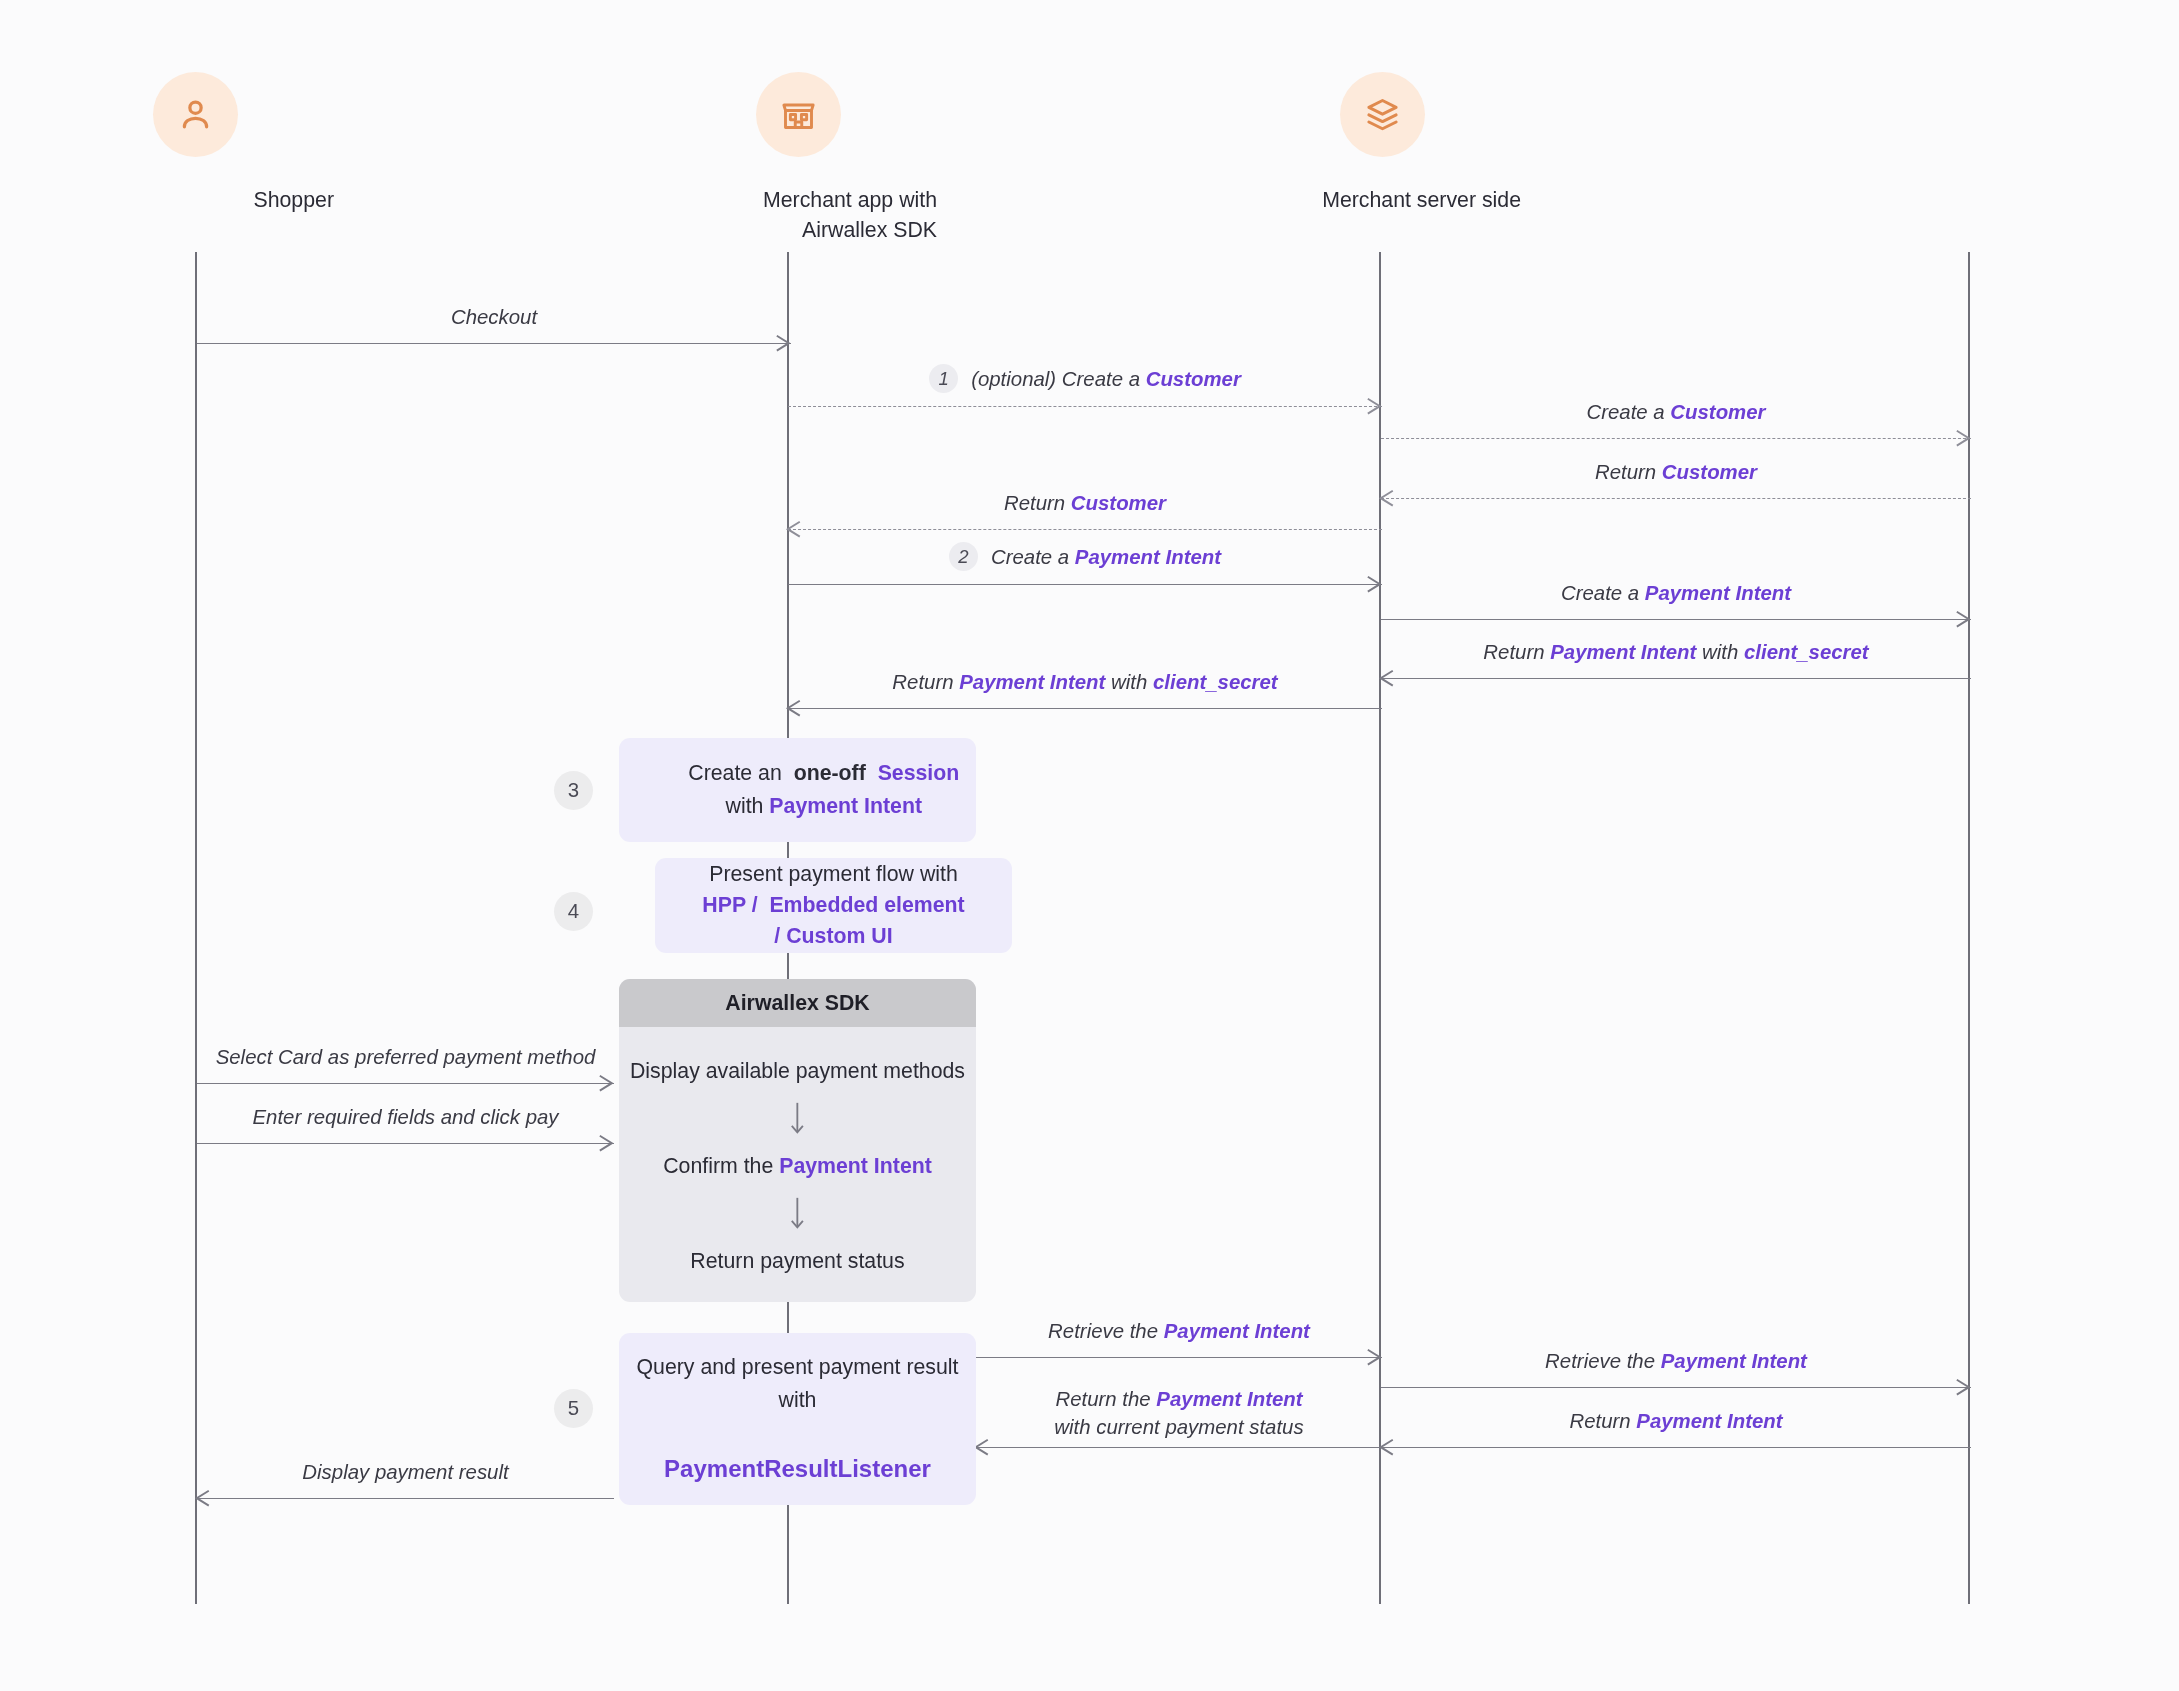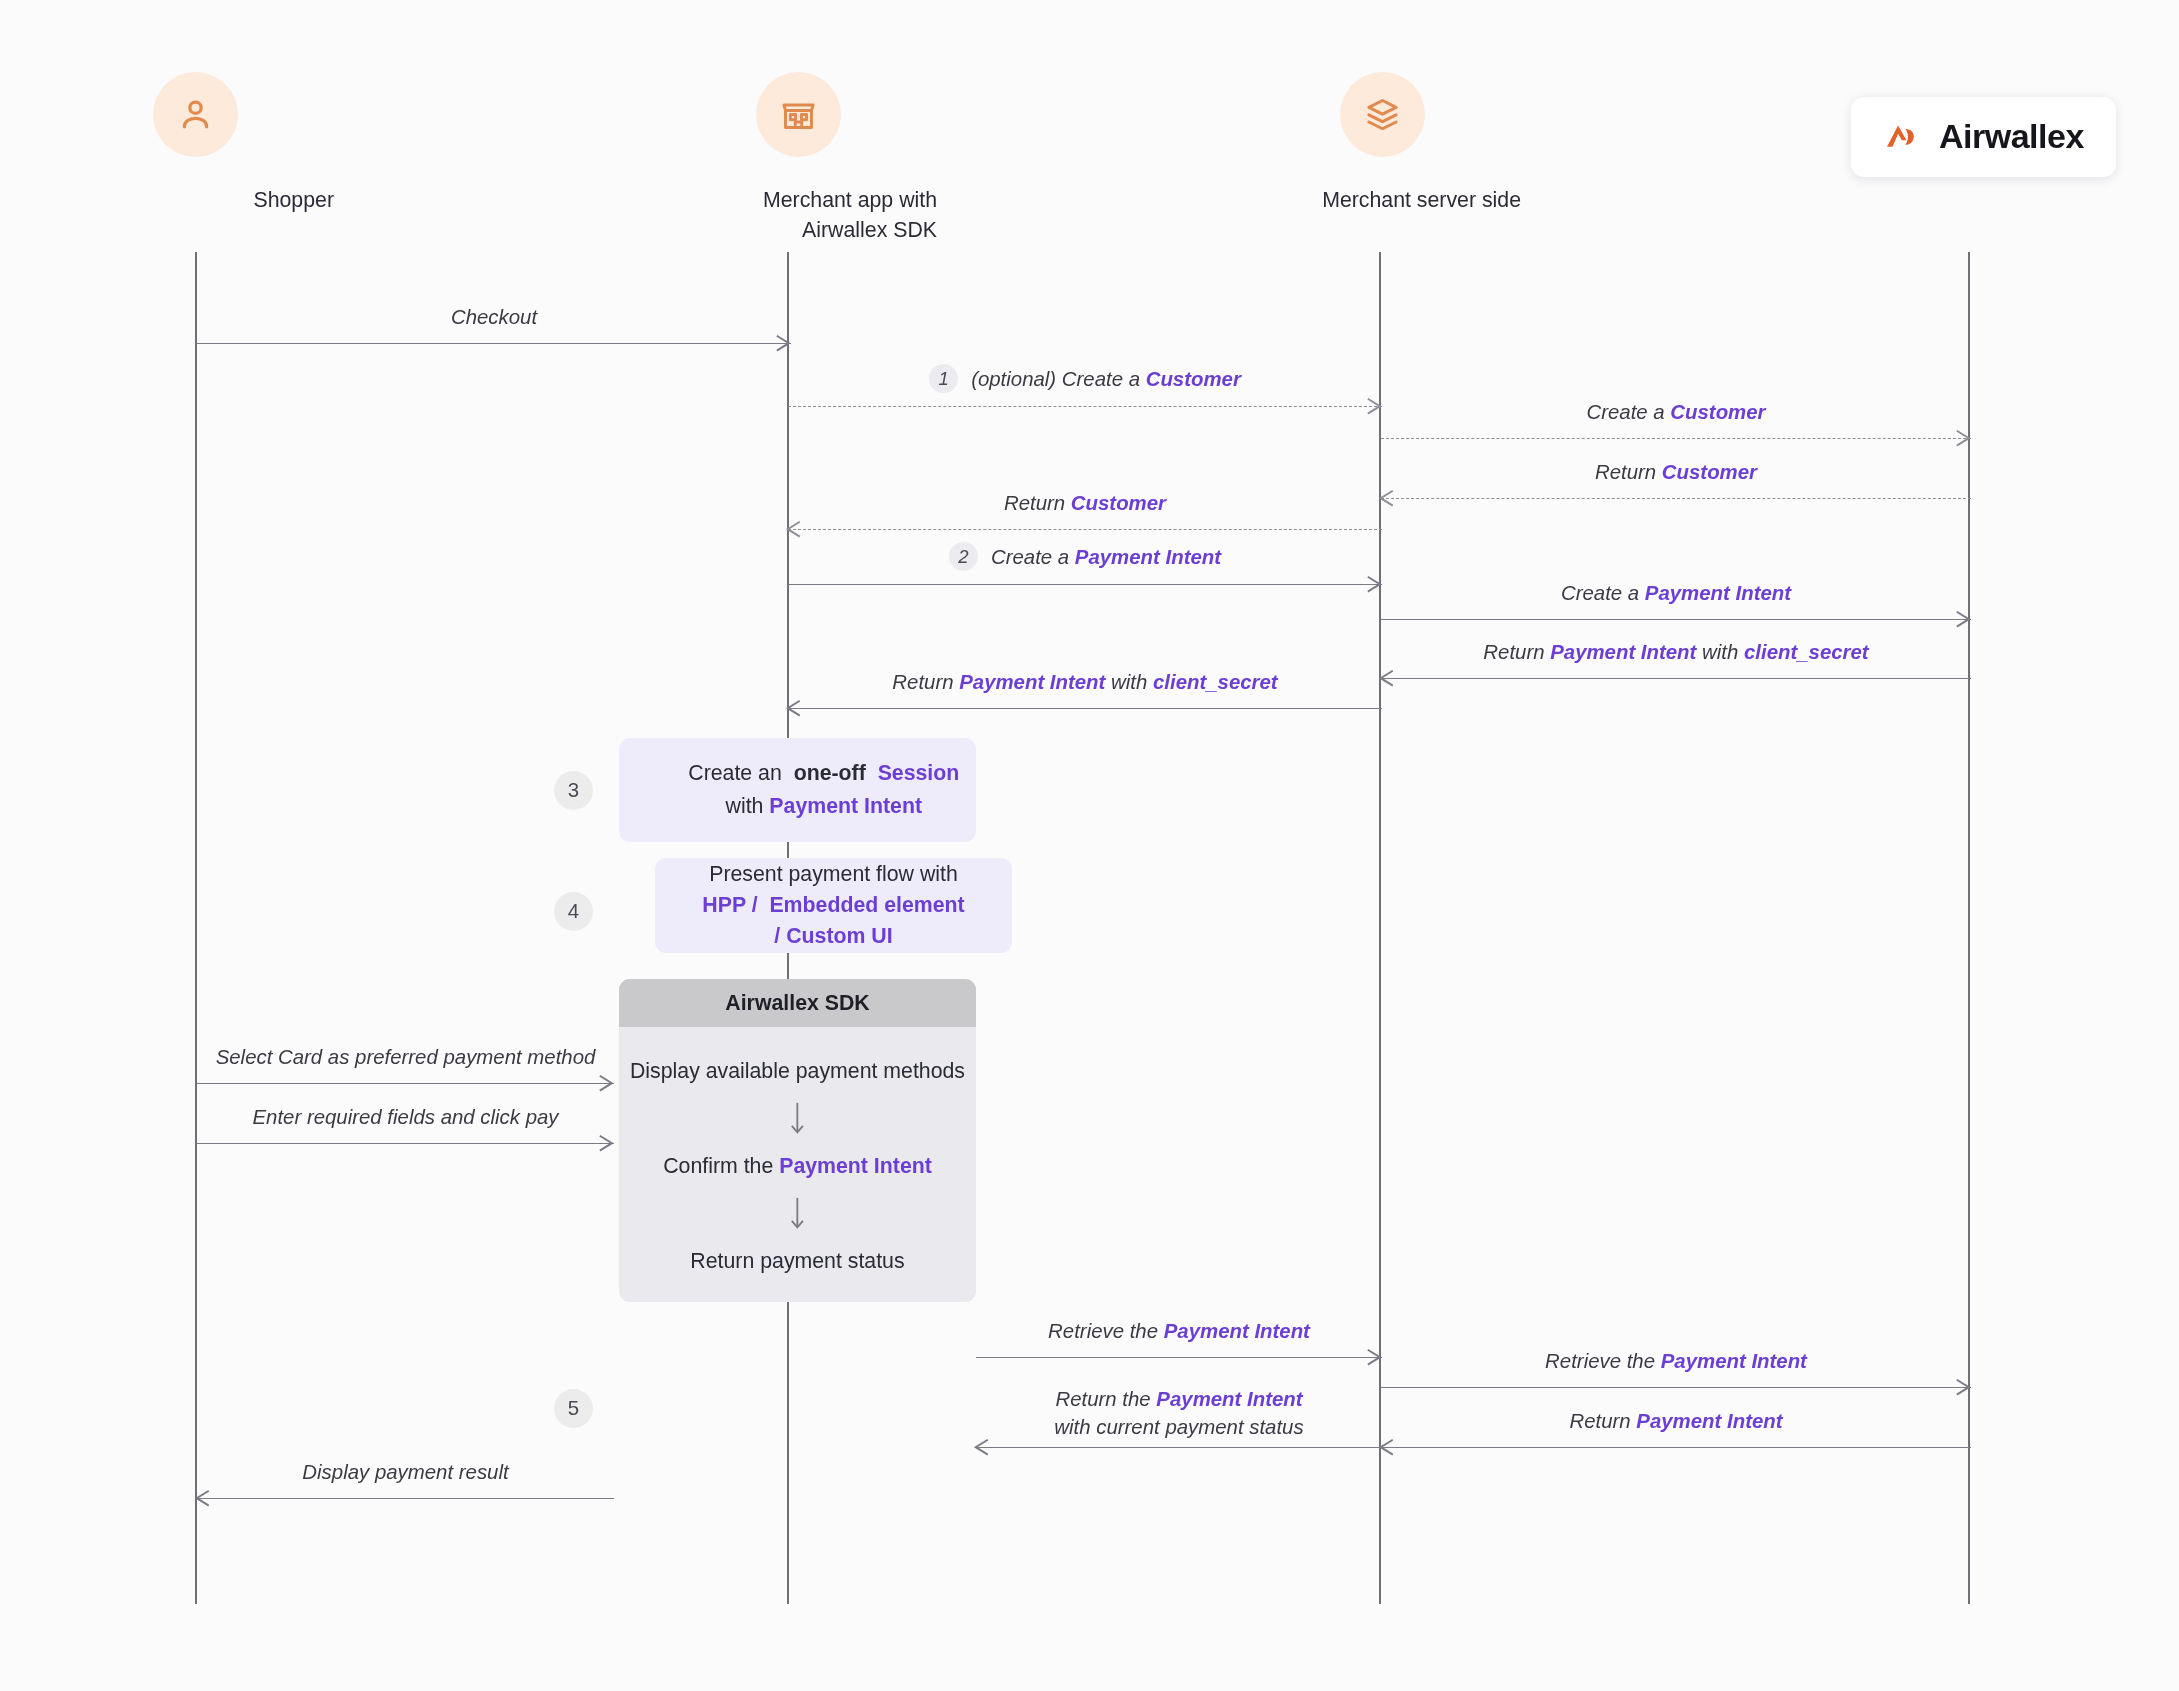--- a/index.html
+++ b/index.html
@@ -137,29 +137,20 @@
         <svg width="39" height="39" viewBox="0 0 24 24" fill="none" stroke="#e08a4e" stroke-width="1.8" stroke-linecap="round" stroke-linejoin="round">
           <path d="M12 3.4 3.6 7.6 12 11.8l8.4-4.2z"></path>
           <path d="M3.6 12.2 12 16.4l8.4-4.2"></path>
           <path d="M3.6 16.6 12 20.8l8.4-4.2"></path>
         </svg>
       </span>
     </div>
     <div class="label">Merchant server side</div>
   </div>
 
-  <div class="brandchip" style="left:1851px;top:97px;">
-    <span class="icon">
-      <svg width="45" height="37" viewBox="0 0 48 40">
-        <path d="M4 31 L16 8 L25 24 L20 24 L16 17 L10 31 Z" fill="#e2622a"></path>
-        <path d="M24 12 C30 12 33 16 33 20 C33 25 29 29 24 29 C27 24 28 18 24 12 Z" fill="#e2622a"></path>
-      </svg>
-    </span>
-    <span class="bw">Airwallex</span>
-  </div>
 
   <div class="lifeline" style="left:195px; top:252px;  height:1352px;"></div>
   <div class="lifeline" style="left:787px; top:252px;  height:1352px;"></div>
   <div class="lifeline" style="left:1379px;top:252px;  height:1352px;"></div>
   <div class="lifeline" style="left:1968px;top:252px;  height:1352px;"></div>
 
   <div class="msg" style="left:197px;width:594px;top:343px;">
     <div class="line"></div>
     <div class="head" style="right:-1.9px;">
       <svg width="18.6" height="20.4" viewBox="0 0 20 22" fill="none" stroke="#7b7b85" stroke-width="2.1">
@@ -351,15 +342,22 @@
         <svg class="downarrow" viewBox="0 0 18 40" fill="none" stroke="#7b7b85" stroke-width="2">
             <path d="M9 2 V33"></path>
             <path d="M3 27 L9 34 L15 27"></path>
           </svg>
       </span>
       <div class="row">Return payment status</div>
     </div>
   </div>
 
   <div class="stepbadge" style="left:554px;top:1389px;">5</div>
+  <div class="note" style="left:619px;top:1333px;width:357px;height:172px;">
+    <div>
+      Query and present payment result<br>
+      with<br><br>
+      <span class="hl" style="font-size:24px;">PaymentResultListener</span>
+    </div>
+  </div>
 
 </div>
 
 
 </body></html>

